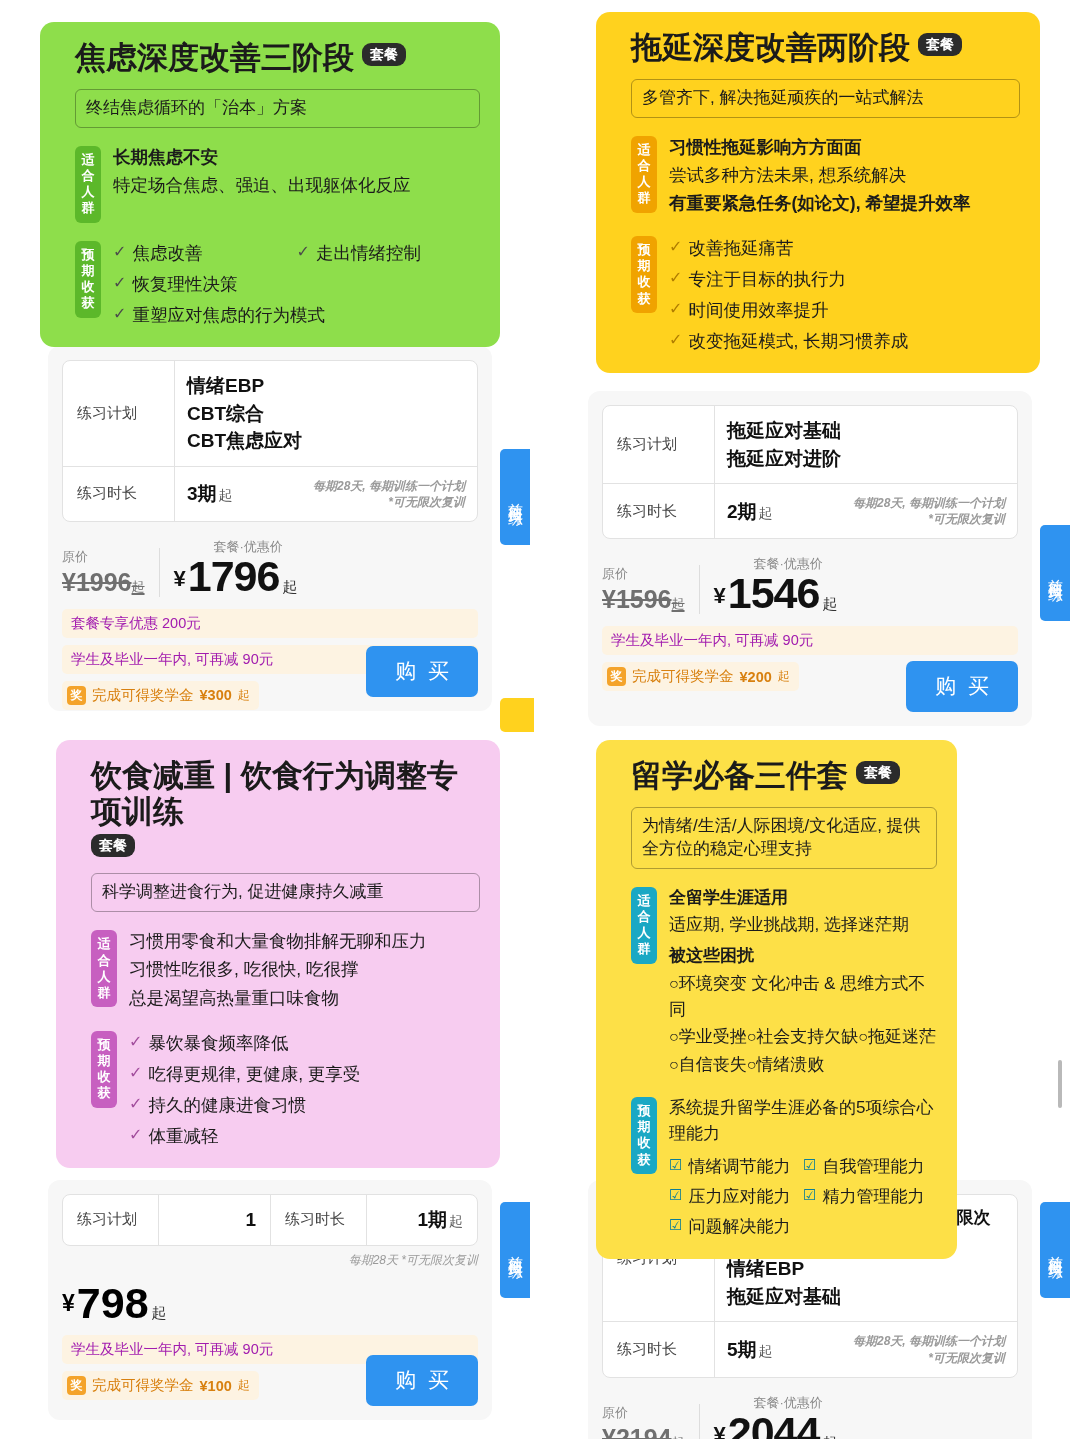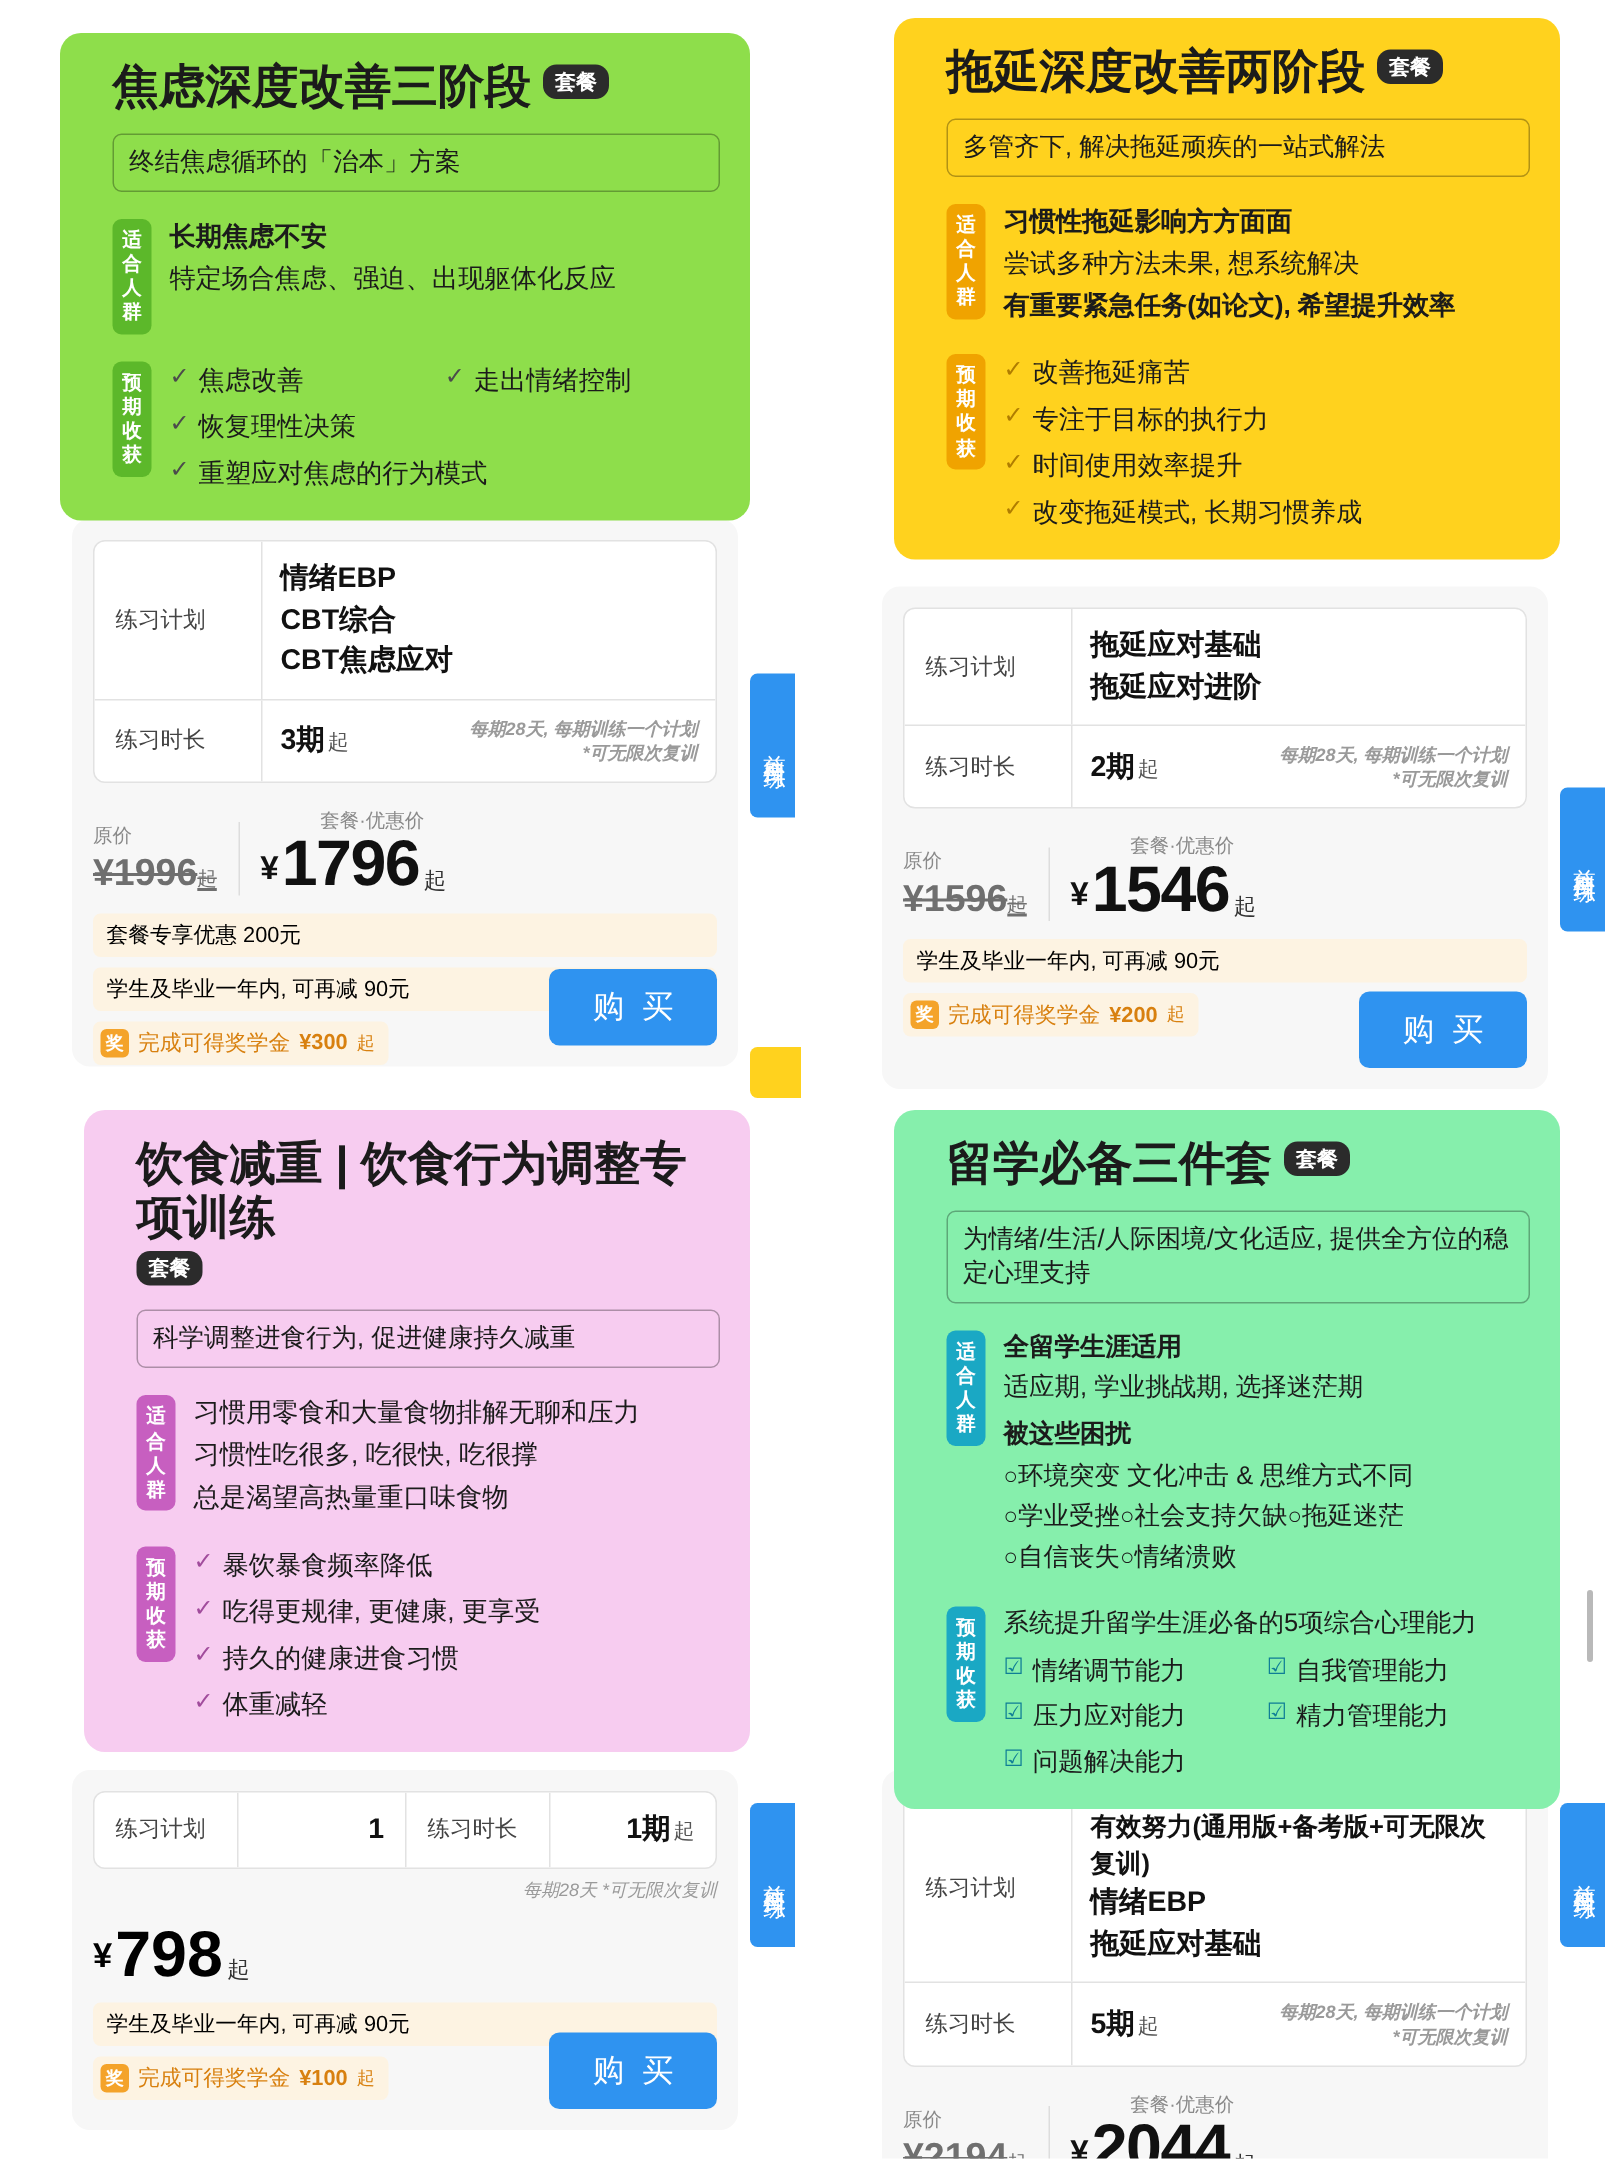--- a/index.html
+++ b/index.html
@@ -123,21 +123,21 @@
   .disc .num .qi3 { font-size:15px; font-weight:normal; color:#333; margin-left:3px; }
 
   .solo-price { display:flex; align-items:flex-end; margin-top:14px; }
   .solo-price .yen { font-size:23px; font-weight:bold; margin-right:2px; position:relative; top:-6px; }
   .solo-price .big { font-size:43px; font-weight:bold; line-height:0.95; }
   .solo-price .qi3 { font-size:15px; margin-left:3px; color:#333; }
 
   .tags { margin-top:12px; }
   .tag {
     display:inline-block;
-    font-size:14.5px; color:#000000;
+    font-size:14.5px; color:#a21caf;
     background:#fdf3e2; border-radius:5px;
     padding:5px 9px; margin-bottom:7px;
   }
   .tag.row { display:block; }
   .tag-award {
     display:inline-flex; align-items:center; gap:6px;
     font-size:14.5px; color:#d8800f;
     background:#fdf3e2; border-radius:5px;
     padding:5px 9px 5px 5px;
   }
@@ -500,21 +500,21 @@
           <div class="lab">套餐·优惠价</div>
           <div class="num">
             <span class="yen">¥</span>
             <span class="big">2044</span>
             <span class="qi3">起</span>
           </div>
         </div>
       </div>
     </div>
 
-    <div class="hero" style="position:absolute; left:16px; top:0px; width:444px; background:#86efac;">
+    <div class="hero" style="position:absolute; left:16px; top:0px; width:361px; background:#fde047;">
       <div class="hero-title">
         <span>留学必备三件套</span>
         <span class="badge-taocan">套餐</span>
       </div>
       <div class="subtitle">为情绪/生活/人际困境/文化适应, 提供全方位的稳定心理支持</div>
 
       <div class="sec">
         <div class="sec-tag" style="background:#1aa8c4;">适合人群</div>
         <div class="sec-body" style="font-size:17px">
           <div class="ln b">全留学生涯适用</div>

